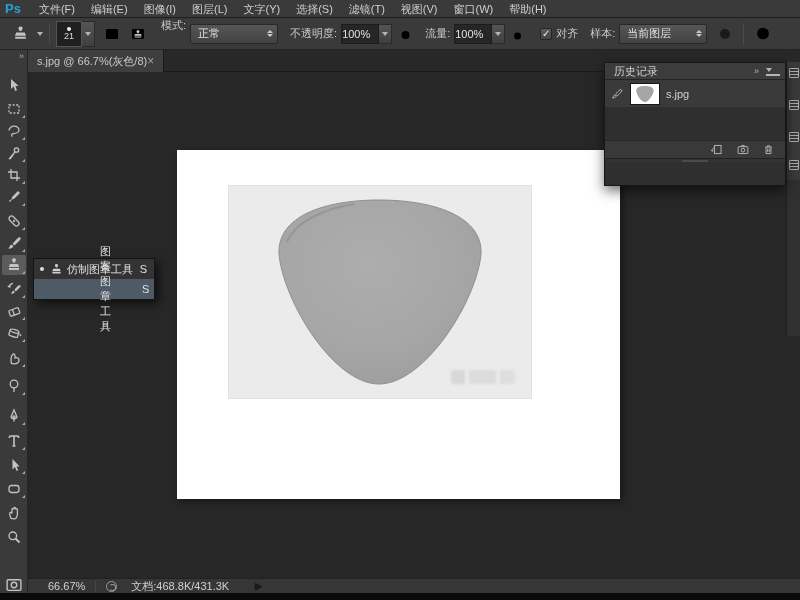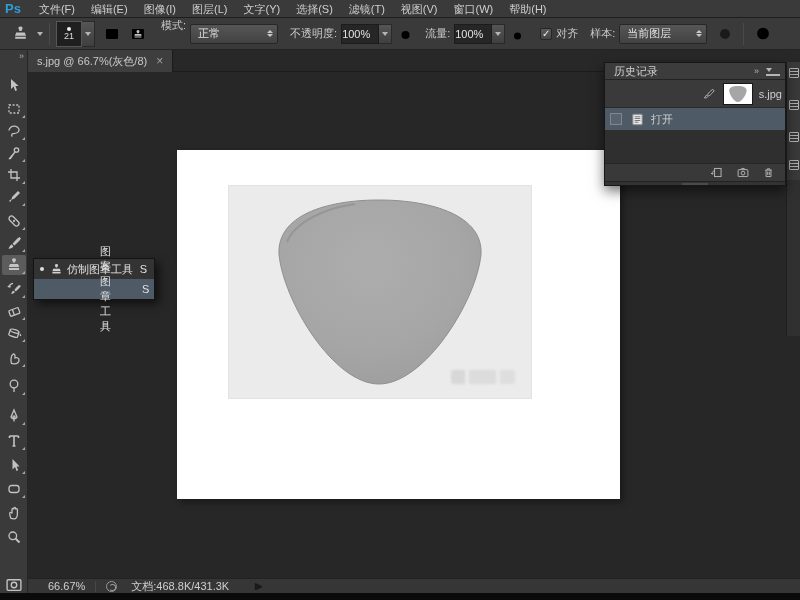--- a/index.html
+++ b/index.html
@@ -46,21 +46,21 @@
   .checkbox { width:12px; height:12px; background:linear-gradient(#5a5a5a,#454545);
     border:1px solid #262626; border-radius:2px; color:#eee; font-size:10px;
     line-height:10px; text-align:center; margin-right:4px; }
   .obicon svg { display:block; }
   .obicon { margin:0 4px; }
 
   
   .tabstrip { left:28px; top:50px; width:772px; height:22px; background:#282828;
     border-bottom:1px solid #1b1b1b; z-index:5; }
   .doc-tab { position:absolute; left:0; top:0; height:22px; background:#3e3e3e;
-    border-right:1px solid #1b1b1b; display:flex; align-items:center; gap:9px;
+    border-right:1px solid #1b1b1b; display:flex; align-items:center; 
     padding:0 9px; font-size:11px; color:#c8c8c8; }
   .tab-close { color:#9f9f9f; font-size:12px; line-height:12px; }
 
   
   .toolbar { left:0; top:50px; width:28px; height:543px; background:#3a3a3a;
     border-right:1px solid #262626; z-index:20; }
   .tb-collapse { position:absolute; top:1px; right:3px; color:#a8a8a8; font-size:9px; line-height:10px; }
   .tool { position:absolute; left:2px; width:24px; height:20px; display:flex;
     align-items:center; justify-content:center; border-radius:2px; }
   .tool.selected { background:#5c5c5c; }
@@ -87,21 +87,21 @@
   .history { left:604px; top:62px; width:182px; height:124px; background:#2f2f2f;
     border:1px solid #171717; box-shadow:0 5px 12px rgba(0,0,0,.55); z-index:40;
     font-size:11px; color:#cfcfcf; }
   .h-header { height:17px; background:#3c3c3c; border-bottom:1px solid #232323;
     display:flex; align-items:center; padding:0 5px; }
   .h-title { padding:0 4px; }
   .h-hicons { margin-left:auto; display:flex; align-items:center; gap:7px; color:#b5b5b5; }
   .h-menu { width:14px; height:9px; border-bottom:2px solid #b5b5b5; position:relative; }
   .h-menu::before { content:""; position:absolute; left:0; top:1px;
     border-left:3px solid transparent; border-right:3px solid transparent; border-top:4px solid #b5b5b5; }
-  .h-row1 { height:27px; background:#3a3a3a; display:flex; align-items:center; gap:6px; padding:0 3px;justify-content:flex-end; }
+  .h-row1 { height:27px; background:#3a3a3a; display:flex; align-items:center; gap:6px; padding:0 3px; }
   .h-src { width:16px; display:flex; justify-content:center; }
   .h-thumb { width:30px; height:22px; background:#fff; border:1px solid #181818; display:flex;
     align-items:center; justify-content:center; }
   .h-row2 { height:23px; background:#4e5a66; display:flex; align-items:center; gap:6px;
     padding:0 3px; border-top:1px solid #2a2a2a; }
   .h-check { width:12px; height:12px; border:1px solid #7d868d; background:rgba(255,255,255,0.06); margin:0 2px; }
   .h-empty { height:33px; background:#2f2f2f; }
   .h-bottom { height:18px; background:#393939; border-top:1px solid #262626;
     display:flex; align-items:center; justify-content:flex-end; gap:12px; padding:0 10px; }
   .h-bottom svg { stroke:#b5b5b5; fill:none; stroke-width:1.2; display:block; }
@@ -426,28 +426,20 @@
           <path d="M13 3 C10 5 8 7.5 7 9 L9 11 C10.5 9.5 13 7 15 4.5 Z M6 10 C4.5 10 4.5 12 3 13.5 C5 13.7 7 12.7 7.5 11.5 Z"></path>
         </svg>
     </span>
     <span class="h-thumb">
       <svg width="20" height="18" viewBox="0 0 232 200">
           <path d="M14 62 C12 24 60 8 114 8 C168 8 218 24 216 62 C212 108 160 192 114 192 C68 192 18 108 14 62 Z" fill="#a6a6a6"></path>
         </svg>
     </span>
     <span>s.jpg</span>
   </div>
-  <div class="h-row2">
-    <span class="h-check"></span>
-    <svg width="15" height="15" viewBox="0 0 16 16" style="stroke:#d8d8d8;fill:none;stroke-width:1.1">
-      <rect x="3" y="2.5" width="10" height="11" rx="1" fill="#e8e8e8" stroke="#888"></rect>
-        <path d="M5 5 h6 M5 7 h6 M5 9 h6 M5 11 h4" stroke="#777"></path>
-    </svg>
-    <span>打开</span>
-  </div>
   <div class="h-empty"></div>
   <div class="h-bottom">
     <svg width="14" height="13" viewBox="0 0 16 16">
         <rect x="5" y="3" width="8" height="10"></rect>
         <path d="M2 10 C2 7 3.5 6 5 6 M2 10 l-1.2-1.4 M2 10 l1.6-.6"></path>
       </svg>
     <svg width="14" height="13" viewBox="0 0 16 16">
         <rect x="2" y="4.5" width="12" height="8.5" rx="1"></rect>
         <circle cx="8" cy="8.8" r="2.3"></circle>
         <path d="M5.5 4.5 L6.5 3 h3 l1 1.5"></path>

